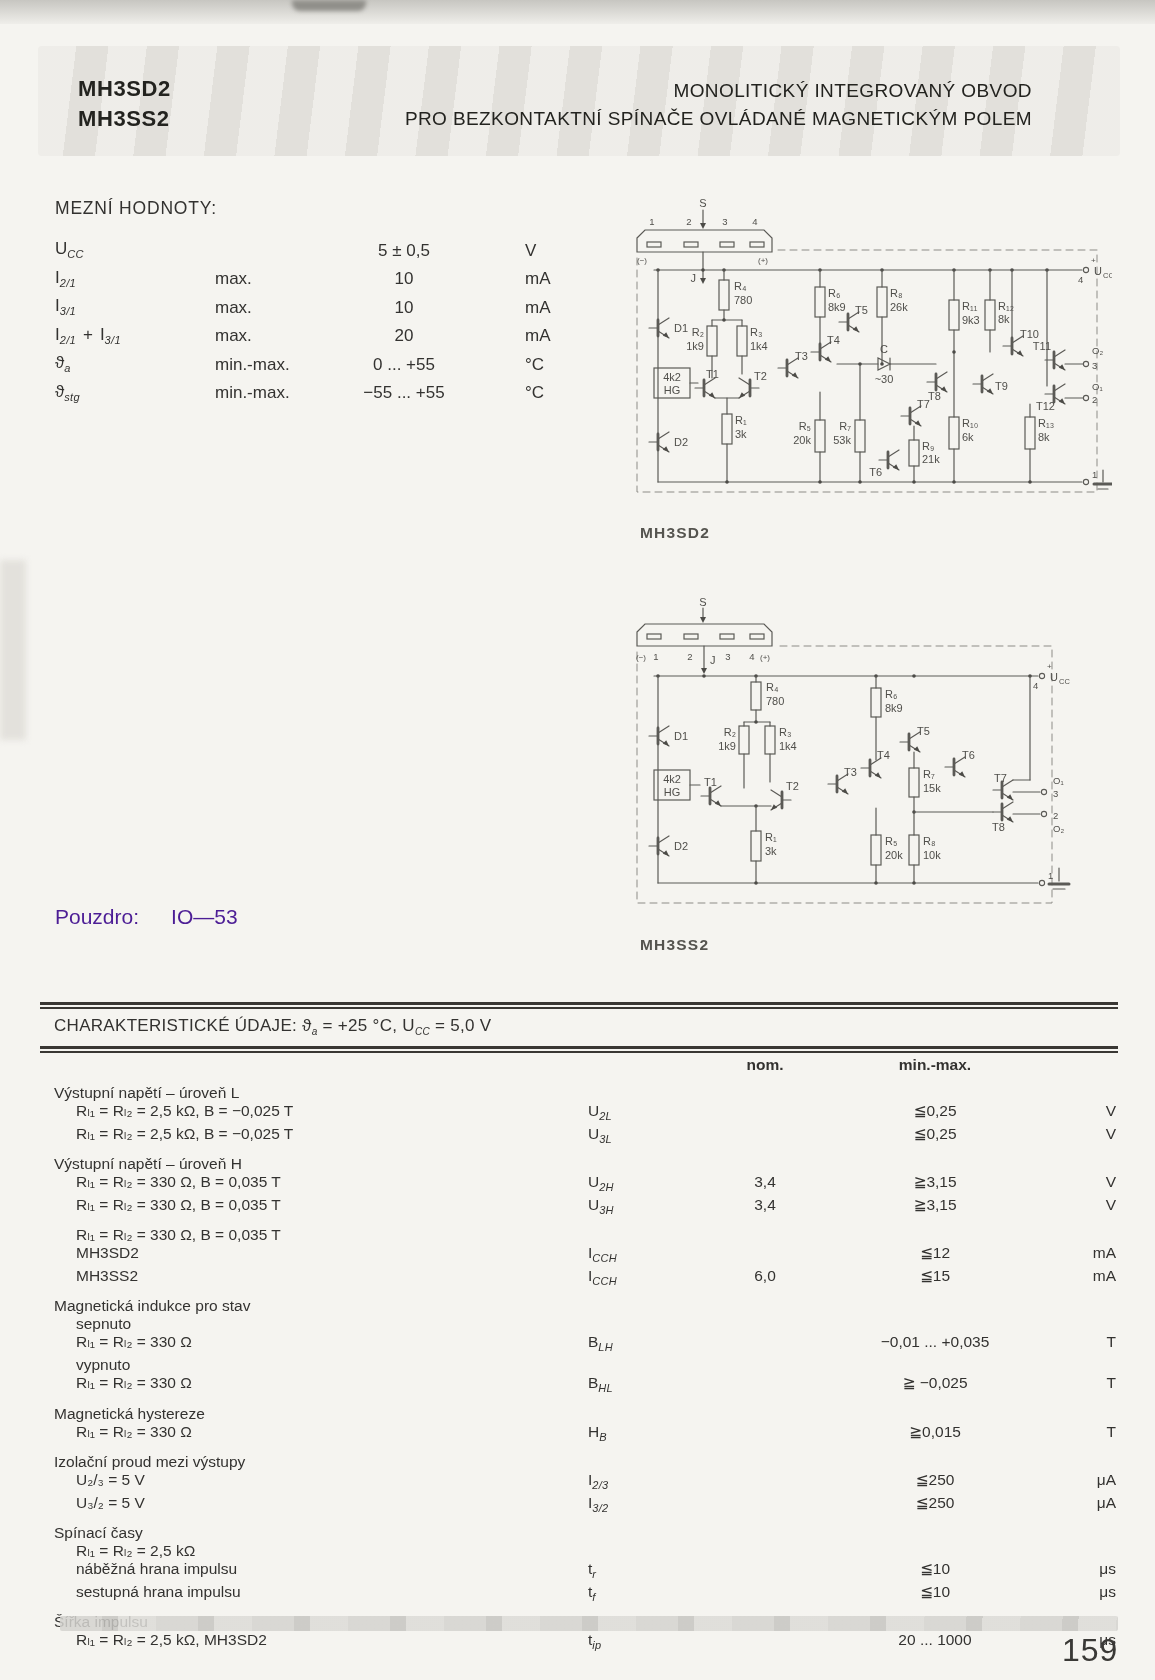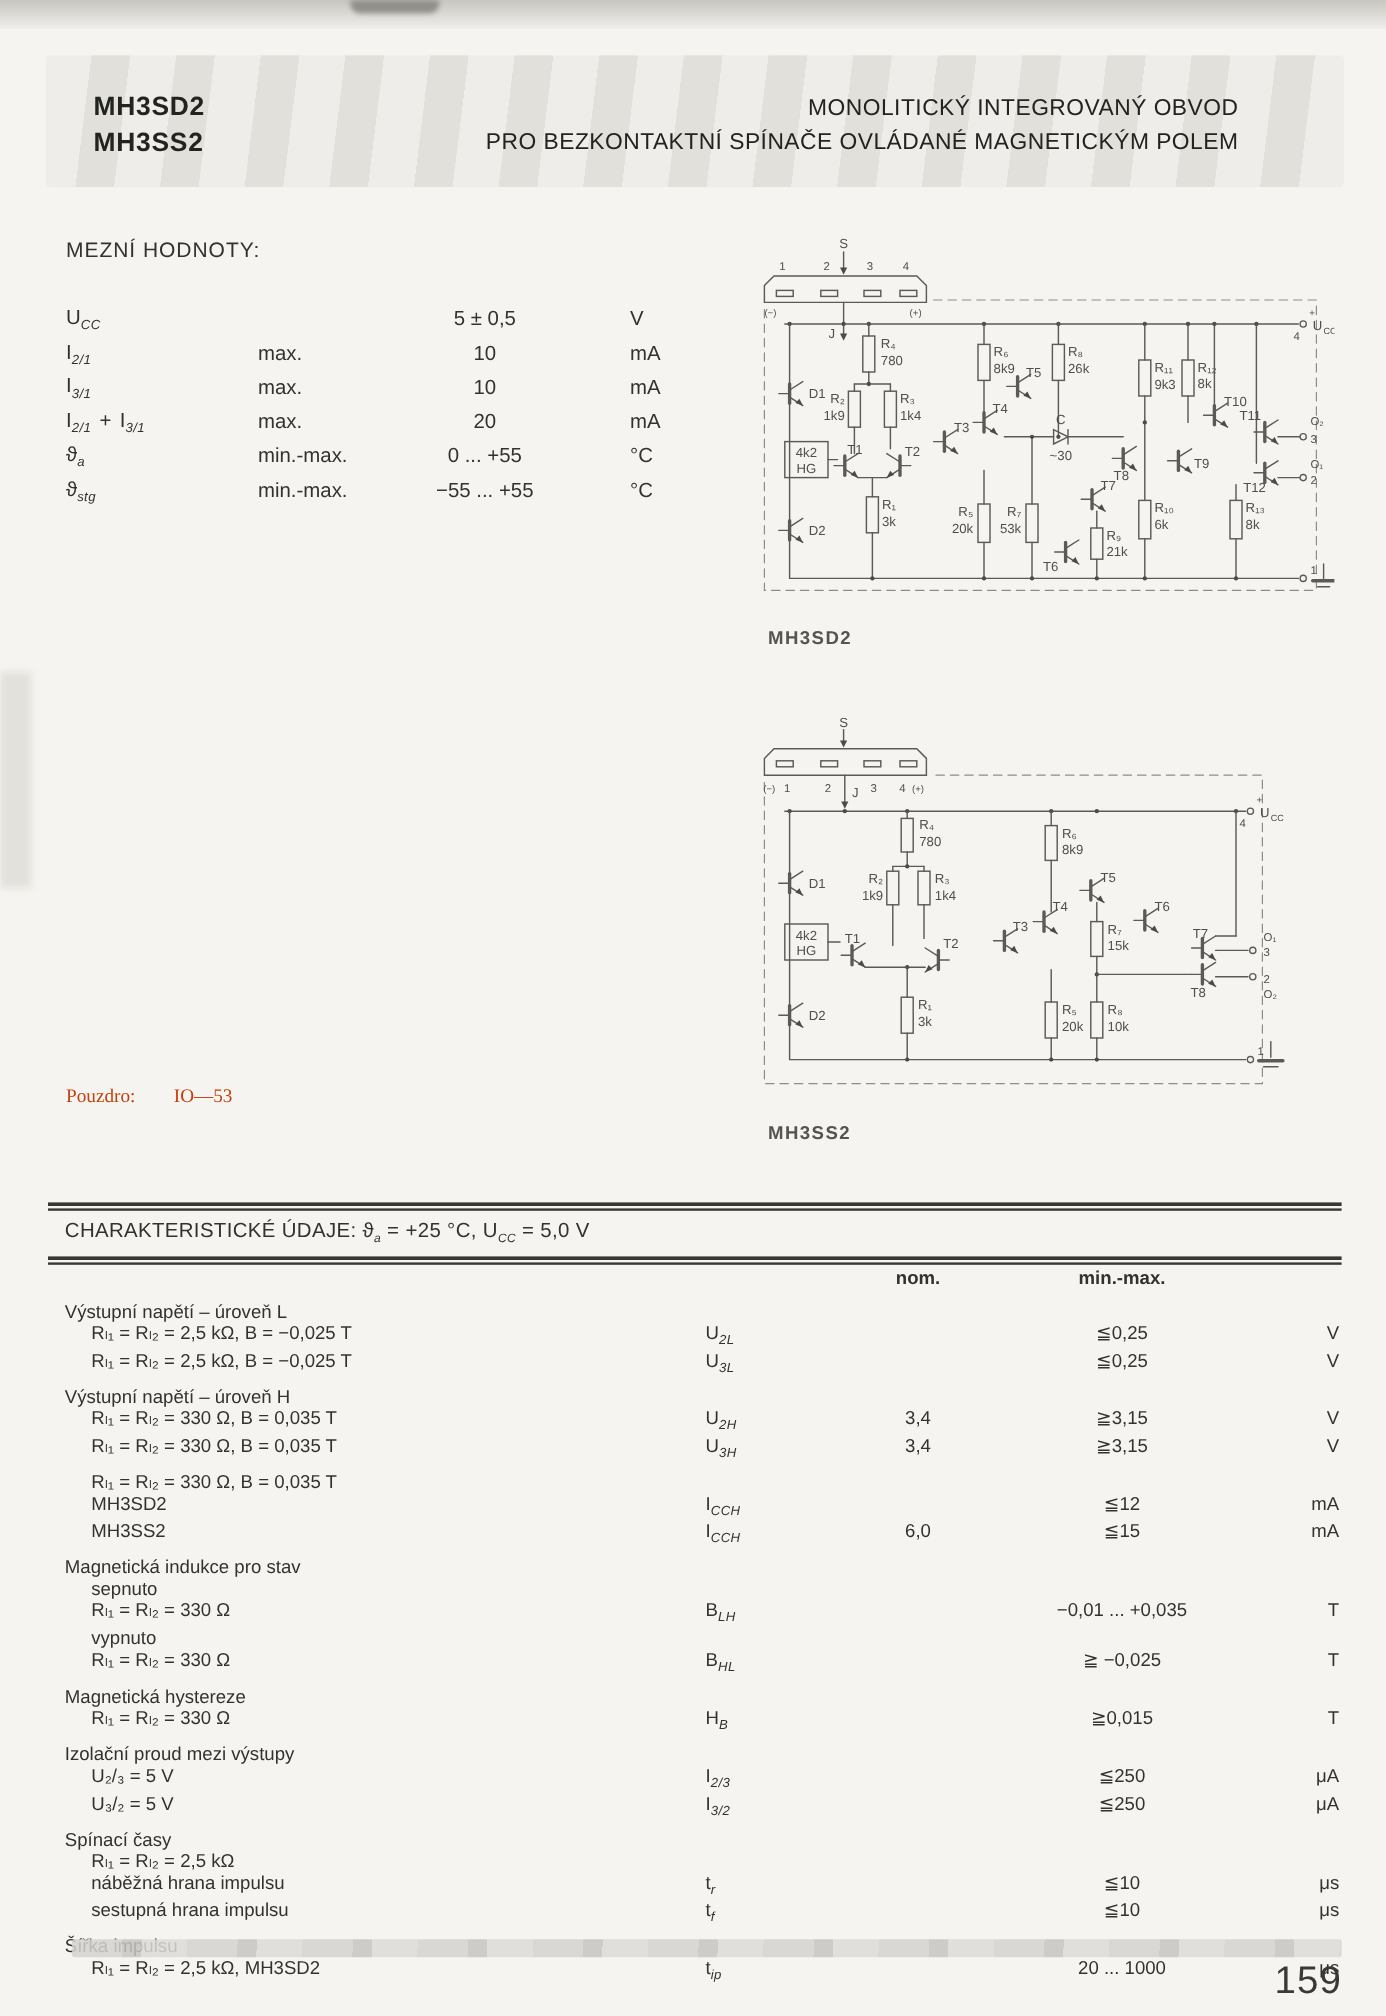--- a/index.html
+++ b/index.html
@@ -18,22 +18,22 @@
       background:repeating-linear-gradient(92deg,#d4d3cf 0 42px,#c6c5c1 42px 58px,#dcdbd7 58px 96px);}
 
   
   .part-numbers{position:absolute;left:78px;top:74px;font-weight:bold;font-size:22px;
       line-height:30px;letter-spacing:.6px;color:#23231f;}
   .main-title{position:absolute;left:300px;top:77px;width:732px;text-align:right;font-weight:normal;
       font-size:19px;line-height:28px;letter-spacing:.4px;color:#23231f;}
 
   
   .limits{position:absolute;left:55px;top:198px;width:540px;}
-  .limits-heading{font-size:17.5px;letter-spacing:.8px;margin-bottom:33px;color:#333230;}
-  .lrow{display:flex;align-items:center;height:28.5px;font-size:17px;color:#333230;}
+  .limits-heading{font-size:17.5px;letter-spacing:.8px;margin-bottom:13px;color:#333230;}
+  .lrow{display:flex;align-items:flex-end;height:28.5px;font-size:17px;color:#333230;}
   .lsym{width:160px;}
   .lcond{width:116px;}
   .lval{width:146px;text-align:center;}
   .lunit{margin-left:48px;}
   .lsym sub,.csym sub{font-size:11px;font-style:italic;letter-spacing:.3px;}
   .lsym .op:not(:empty){margin:0 7px;}
 
   
   .sch{position:absolute;}
   #svg1{left:592px;top:192px;width:520px;height:310px;}
@@ -47,21 +47,21 @@
   .sch text{fill:#504f4b;stroke:none;font-size:11px;font-family:"Liberation Sans","DejaVu Sans",sans-serif;}
   .sch text.sm{font-size:8px;}
   .sch text.pin{font-size:9.5px;}
   .sch text.sub{font-size:7.5px;}
   .sch text.mid{text-anchor:middle;}
   .sch text.end{text-anchor:end;}
   .sch-caption{position:absolute;font-size:15.5px;font-weight:bold;letter-spacing:1.2px;color:#55544f;}
   #cap1{left:640px;top:524px;}
   #cap2{left:640px;top:936px;}
 
-  .pouzdro{position:absolute;left:55px;top:905px;font-size:16px;color:#c2410c;font-family:Liberation Serif, serif;}
+  .pouzdro{position:absolute;left:55px;top:905px;font-size:21px;color:#4c1d95;}
   .pouzdro .pz-val{margin-left:32px;}
 
   
   .char{position:absolute;left:40px;top:1002px;width:1078px;font-size:15.5px;color:#333230;}
   .rl-a{height:2.8px;background:#39373300;background:#393733;margin-bottom:2.5px;}
   .rl-b{height:1.4px;background:#393733;}
   .char-title{padding:7px 0 9px 14px;font-size:17px;letter-spacing:.3px;}
   .crow{display:flex;align-items:flex-start;line-height:18px;min-height:18px;}
   .chead{height:24px;margin-bottom:6px;font-weight:bold;align-items:center;}
   .cdesc{flex:1;padding-left:14px;}

